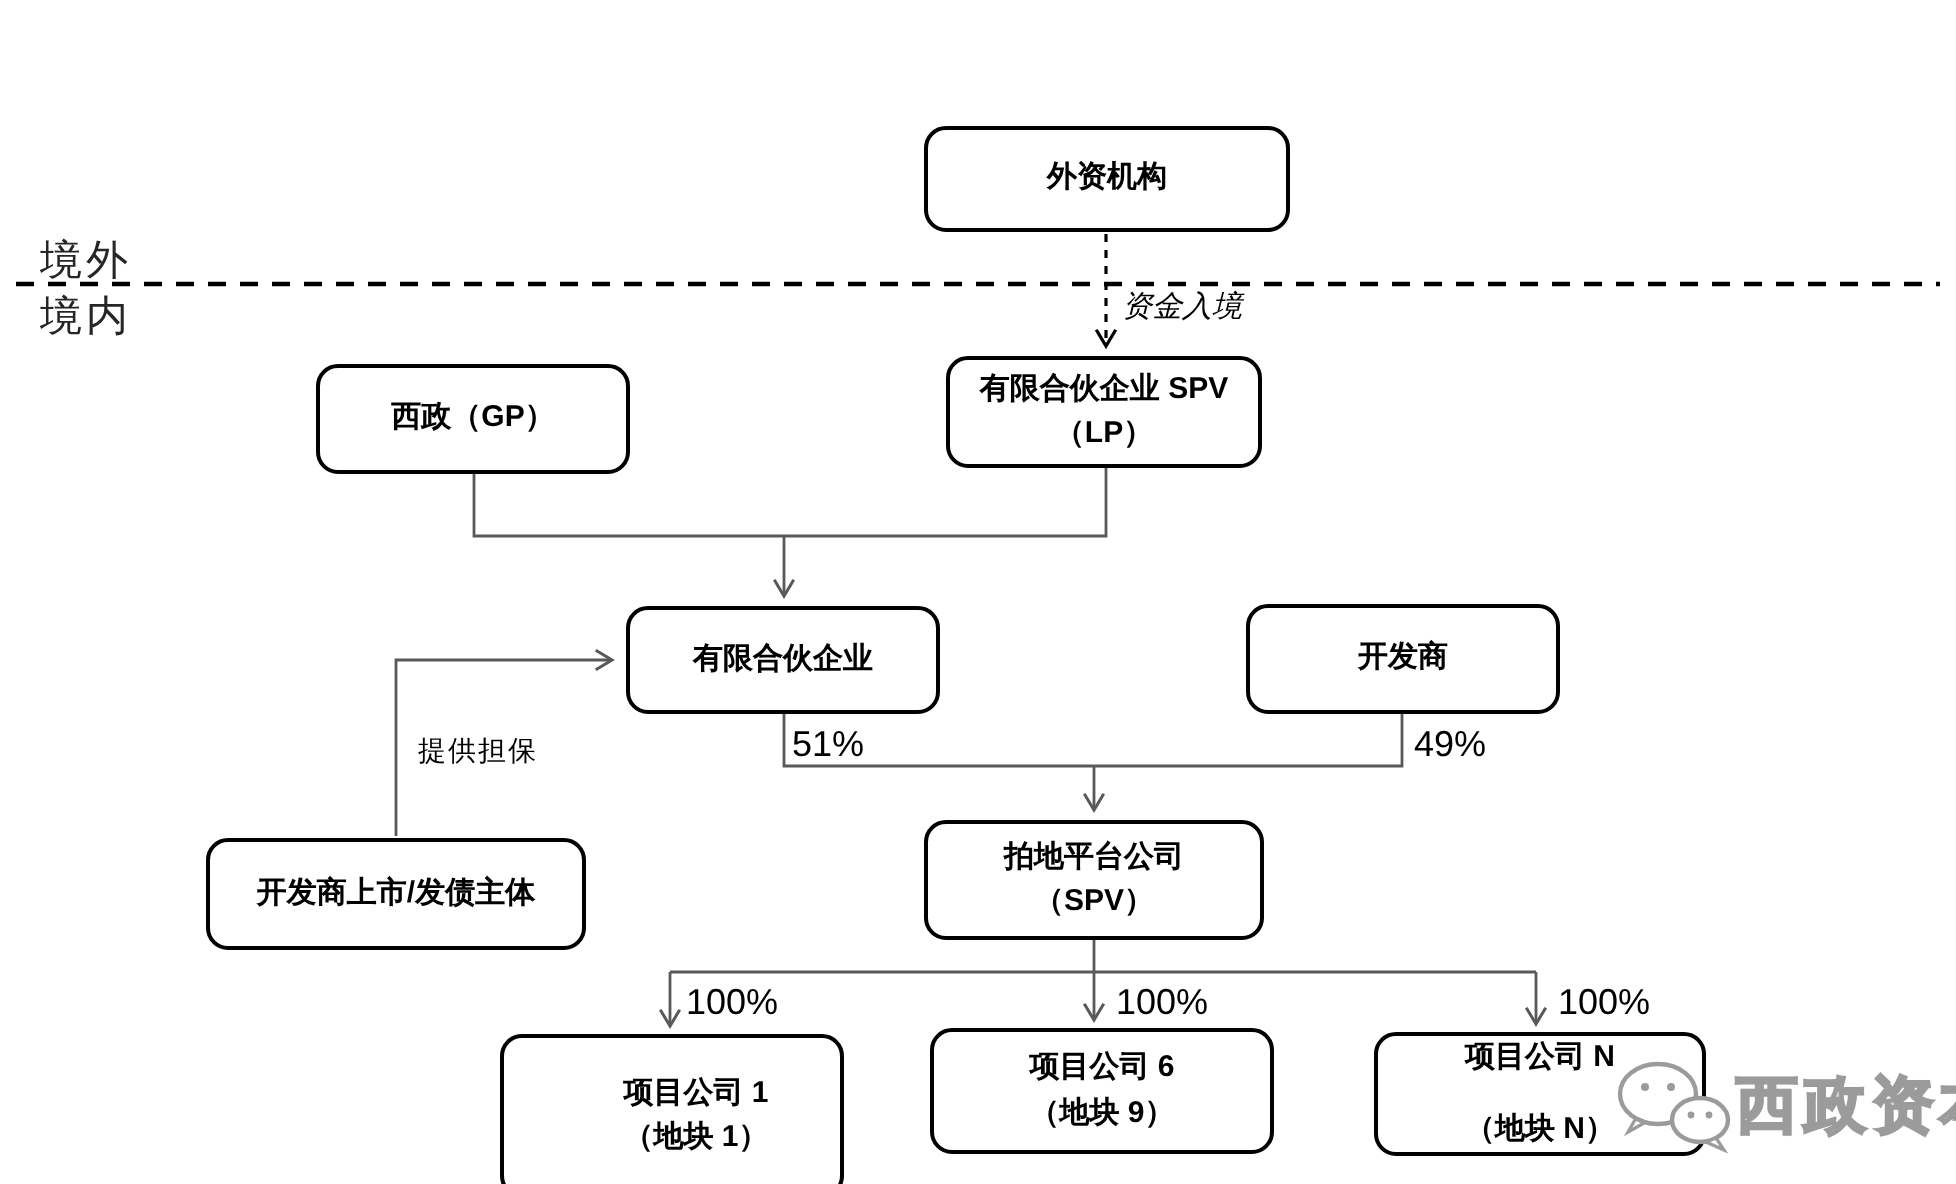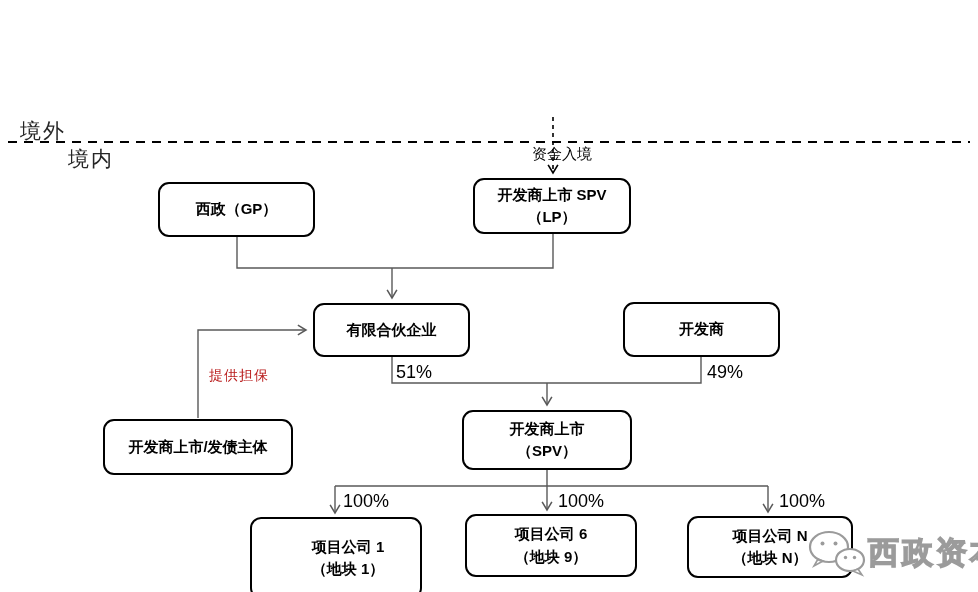--- a/index.html
+++ b/index.html
@@ -27,21 +27,21 @@
     display:flex; flex-direction:column;
     align-items:center; justify-content:center;
     font-weight:bold; font-size:15px; color:#000;
     text-align:center; line-height:1.5;
     box-sizing:border-box;
   }
   .edge-label {
     position:absolute; font-size:18px; color:#000; line-height:1;
     white-space:nowrap;
   }
-  .edge-label.grey { color:#b91c1c; font-size:14px; }
+  .edge-label.grey { color:#000000; font-size:14px; }
   .boundary-label {
     position:absolute; left:20px; font-size:21px; color:#262626;
     letter-spacing:2px; line-height:1; white-space:nowrap;
   }
   .watermark {
     position:absolute; left:806px; top:528px;
     display:flex; align-items:center;
     pointer-events:none;
   }
   .watermark-text {
@@ -80,65 +80,68 @@
     <line x1="547" y1="383" x2="547" y2="405" stroke="#595959" stroke-width="1.4" marker-end="url(#ah-grey)"></line>
 
     <path d="M547,470 L547,486 M335,486 L768,486" fill="none" stroke="#595959" stroke-width="1.4"></path>
     <line x1="335" y1="486" x2="335" y2="513" stroke="#595959" stroke-width="1.4" marker-end="url(#ah-grey)"></line>
     <line x1="547" y1="486" x2="547" y2="510" stroke="#595959" stroke-width="1.4" marker-end="url(#ah-grey)"></line>
     <line x1="768" y1="486" x2="768" y2="512" stroke="#595959" stroke-width="1.4" marker-end="url(#ah-grey)"></line>
   </svg>
 
 
   <div class="boundary-label" style="top:120px;">境外</div>
-  <div class="boundary-label" style="top:148px;margin-left:48px;">境内</div>
+  <div class="boundary-label" style="top:148px;">境内</div>
 
+  <div class="box" style="left:462px; top:63px; width:183px; height:53px;">
+    <span>外资机构</span>
+  </div>
 
   <div class="box" style="left:158px; top:182px; width:157px; height:55px;">
     <span>西政（GP）</span>
   </div>
 
   <div class="box" style="left:473px; top:178px; width:158px; height:56px;">
-    <span>开发商上市 SPV</span>
+    <span>有限合伙企业 SPV</span>
     <span>（LP）</span>
   </div>
 
   <div class="box" style="left:623px; top:302px; width:157px; height:55px;">
     <span>开发商</span>
   </div>
 
   <div class="box" style="left:313px; top:303px; width:157px; height:54px;">
     <span>有限合伙企业</span>
   </div>
 
   <div class="box" style="left:103px; top:419px; width:190px; height:56px;">
     <span>开发商上市/发债主体</span>
   </div>
 
   <div class="box" style="left:462px; top:410px; width:170px; height:60px;">
-    <span>开发商上市</span>
+    <span>拍地平台公司</span>
     <span>（SPV）</span>
   </div>
 
   <div class="box" style="left:250px; top:517px; width:172px; height:82px;padding-left:24px;">
     <span>项目公司 1</span>
     <span>（地块 1）</span>
   </div>
 
   <div class="box" style="left:465px; top:514px; width:172px; height:63px;">
     <span>项目公司 6</span>
     <span>（地块 9）</span>
   </div>
 
-  <div class="box" style="left:687px; top:516px; width:166px; height:62px;">
+  <div class="box" style="left:687px; top:516px; width:166px; height:62px;justify-content:space-between;">
     <span>项目公司 N</span>
     <span>（地块 N）</span>
   </div>
 
-  <div class="edge-label" style="left:532px; top:146px; font-size:15px;">资金入境</div>
+  <div class="edge-label" style="left:561px; top:146px; font-size:15px;font-style:italic;">资金入境</div>
   <div class="edge-label grey" style="left:209px; top:368px; letter-spacing:1px;">提供担保</div>
   <div class="edge-label" style="left:396px; top:363px;">51%</div>
   <div class="edge-label" style="left:707px; top:363px;">49%</div>
   <div class="edge-label" style="left:343px; top:492px;">100%</div>
   <div class="edge-label" style="left:558px; top:492px;">100%</div>
   <div class="edge-label" style="left:779px; top:492px;">100%</div>
 
   <div class="watermark">
     <svg width="62" height="50" viewBox="0 0 62 50">
       <ellipse cx="23" cy="19" rx="19" ry="15" fill="rgba(255,255,255,0.05)" stroke="#9b9b9b" stroke-width="2.2"></ellipse>

